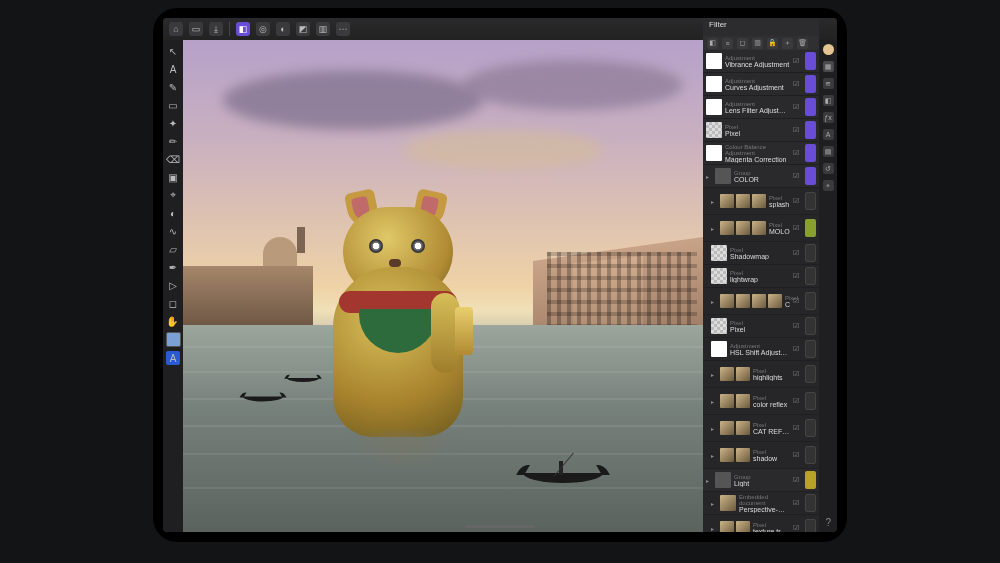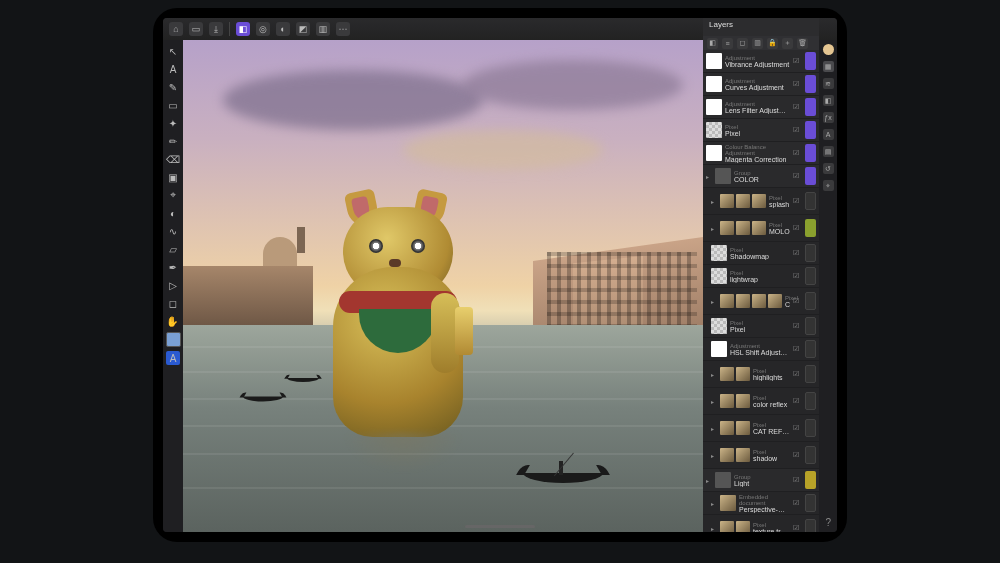--- a/index.html
+++ b/index.html
@@ -167,21 +167,21 @@
           <div class="cat-body"></div>
           <div class="cat-collar"></div>
           <div class="cat-bib"></div>
           <div class="cat-paw"></div>
           <div class="cat-coin"></div>
           <div class="cat-reflect"></div>
         </div>
       </div>
 
       <div class="panels">
-        <div class="panel-title">Layers</div>
+        <div class="panel-title">Filter</div>
         <div class="panel-tools" id="ptools">
             <div class="pt">◧</div>
             <div class="pt">≡</div>
             <div class="pt">◻</div>
             <div class="pt">▥</div>
             <div class="pt">🔒</div>
             <div class="pt">＋</div>
             <div class="pt">🗑</div>
           </div>
         <div class="layers" id="layers">

